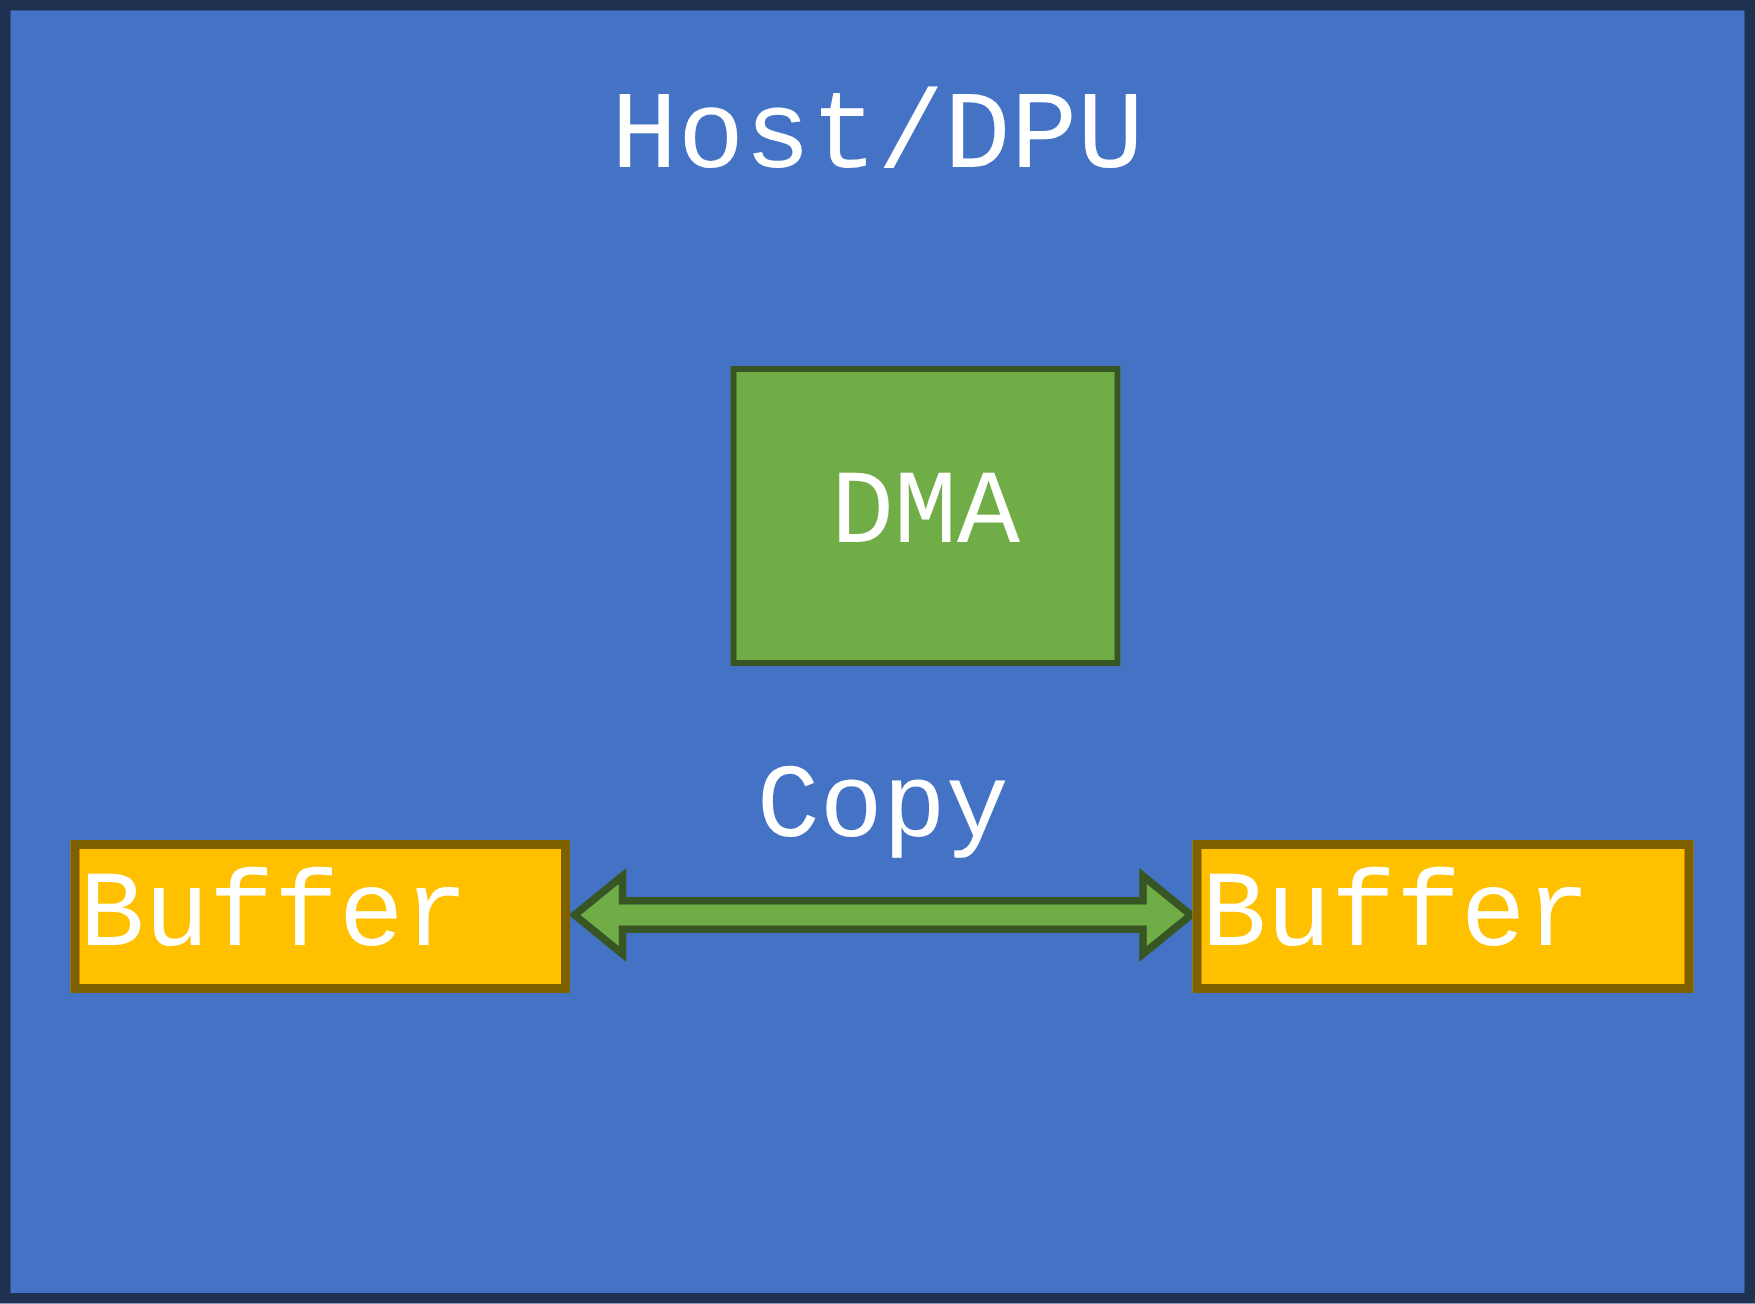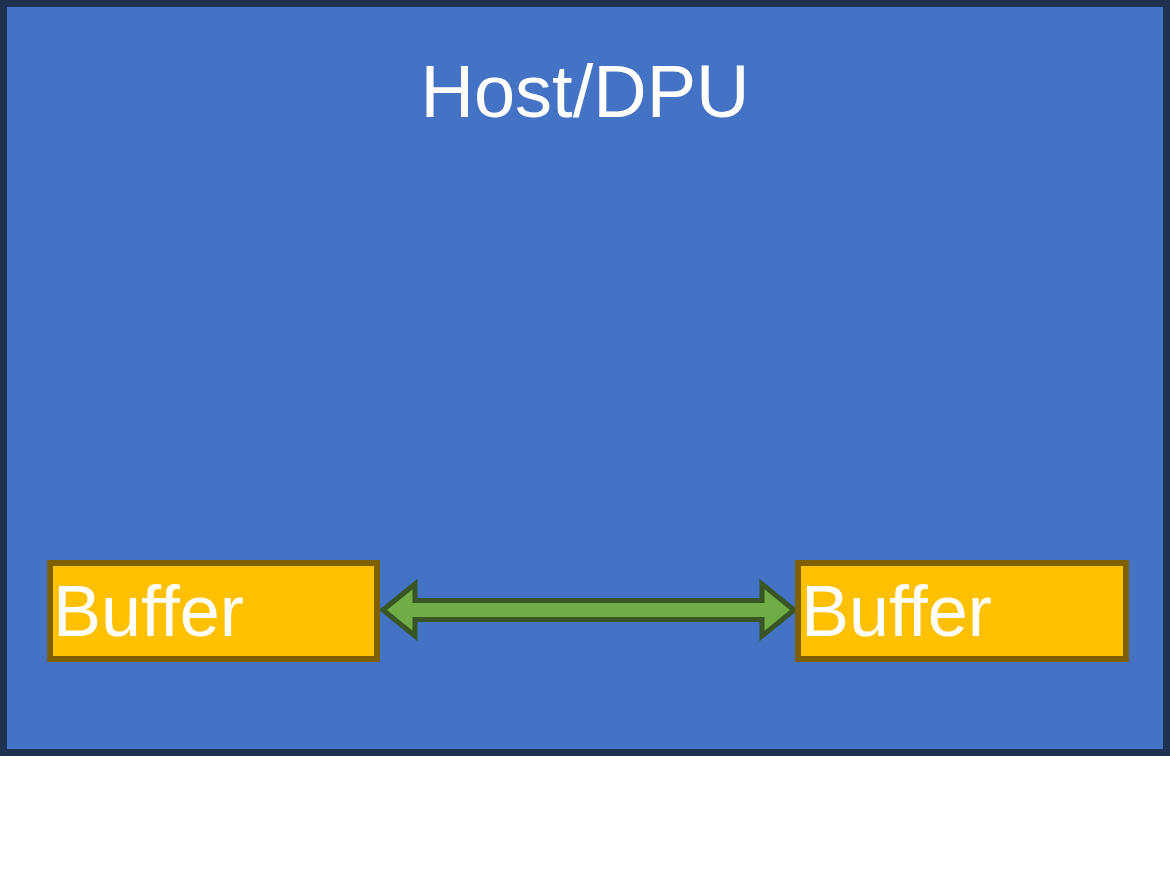--- a/index.html
+++ b/index.html
@@ -3,26 +3,26 @@
 <meta charset="utf-8">
 <style>
   html, body {
     margin: 0;
     padding: 0;
     background: #ffffff;
   }
   .canvas {
     position: relative;
     width: 1170px;
-    height: 756px;
+    height: 869px;
     box-sizing: border-box;
     background: var(--background, #4472C4);
     border: 7px solid var(--border, #1E3150);
     overflow: hidden;
-    font-family: Liberation Sans, sans-serif;
+    font-family: Liberation Mono, monospace;
     color: var(--text, #FFFFFF);
   }
   .title {
     position: absolute;
     top: 48px;
     left: 0;
     width: 100%;
     text-align: center;
     font-size: 74px;
     line-height: 1;
@@ -82,21 +82,25 @@
     stroke-linejoin: miter;
   }
 </style>
 </head>
 <body>
 
 <div class="canvas" style="--background: #4472C4; --border: #1E3150; --text: #FFFFFF; --dma_fill: #70AD47; --dma_border: #375623; --arrow_fill: #70AD47; --arrow_border: #375623; --buffer_fill: #FFC000; --buffer_border: #7F6000;">
 
   <div class="title">Host/DPU</div>
 
+  <div class="dma-box">
+    <span>DMA</span>
+  </div>
 
+  <div class="copy-label">Copy</div>
 
   <svg class="copy-arrow" viewBox="0 0 417 58" xmlns="http://www.w3.org/2000/svg" aria-hidden="true">
     <polygon points="3,29 35,3 35,19.5 382,19.5 382,3 414,29 382,55 382,38.5 35,38.5 35,55"></polygon>
   </svg>
 
   <div class="buffer-box buffer-left">
     <span>Buffer</span>
   </div>
 
   <div class="buffer-box buffer-right">

